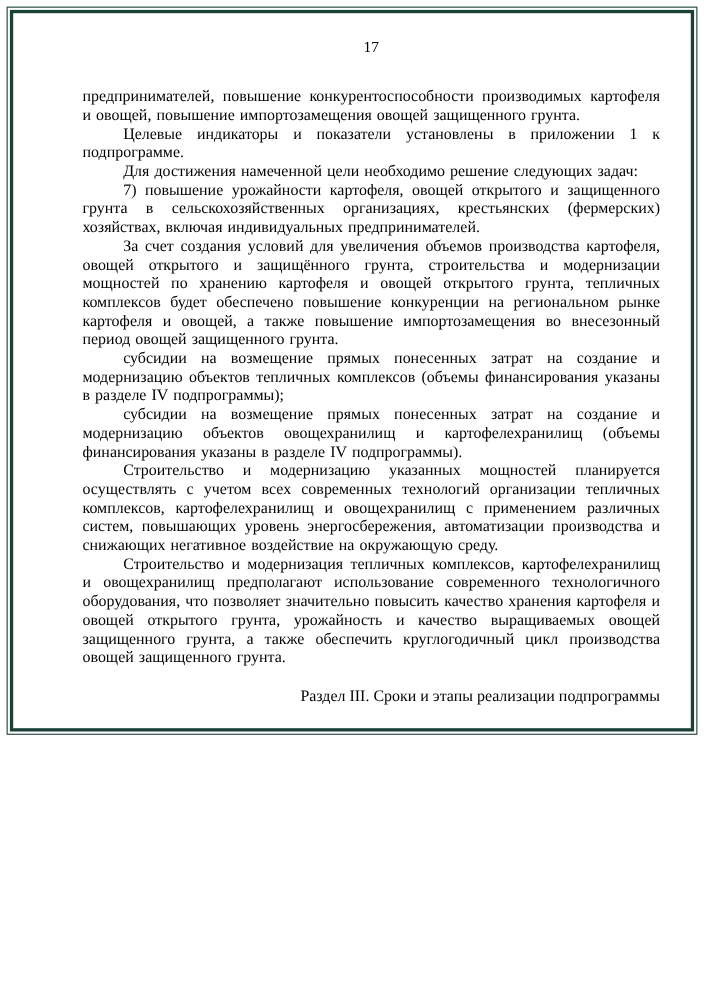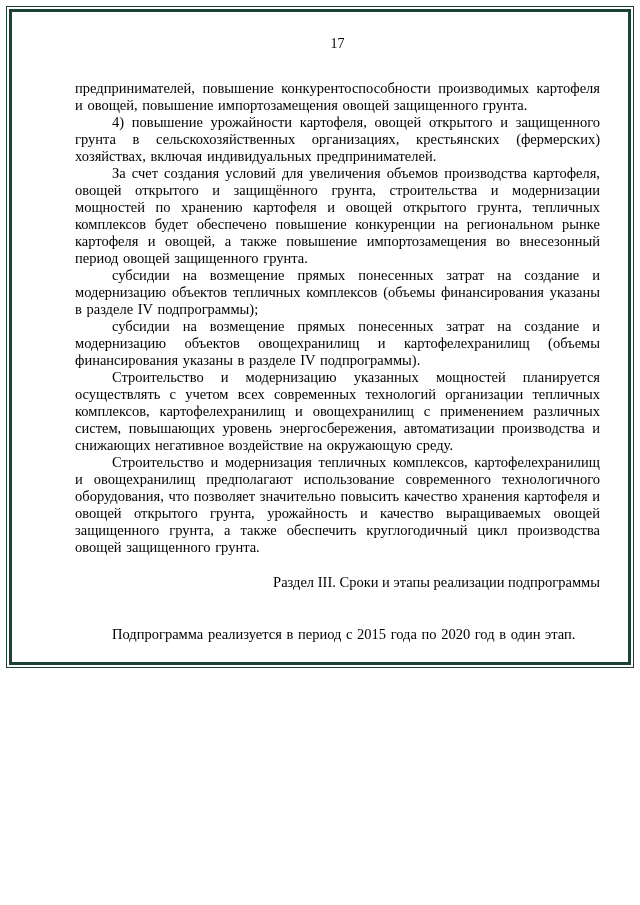--- a/index.html
+++ b/index.html
@@ -72,21 +72,23 @@
 <body>
 
 <div class="page">
   <div class="frame-outer">
     <div class="frame-inner">
       <div class="content">
         <div class="page-number">17</div>
         <div class="body-text">
 
         <p class="para continuation">предпринимателей, повышение конкурентоспособности производимых картофеля и овощей, повышение импортозамещения овощей защищенного грунта.</p>
-            <p class="para indent">4) повышение урожайности картофеля, овощей открытого и защищенного грунта в сельскохозяйственных организациях, крестьянских (фермерских) хозяйствах, включая индивидуальных предпринимателей.</p>
+            <p class="para indent">Целевые индикаторы и показатели установлены в приложении 1 к подпрограмме.</p>
+            <p class="para indent">Для достижения намеченной цели необходимо решение следующих задач:</p>
+            <p class="para indent">7) повышение урожайности картофеля, овощей открытого и защищенного грунта в сельскохозяйственных организациях, крестьянских (фермерских) хозяйствах, включая индивидуальных предпринимателей.</p>
             <p class="para indent">За счет создания условий для увеличения объемов производства картофеля, овощей открытого и защищённого грунта, строительства и модернизации мощностей по хранению картофеля и овощей открытого грунта, тепличных комплексов будет обеспечено повышение конкуренции на региональном рынке картофеля и овощей, а также повышение импортозамещения во внесезонный период овощей защищенного грунта.</p>
             <p class="para indent">субсидии на возмещение прямых понесенных затрат на создание и модернизацию объектов тепличных комплексов (объемы финансирования указаны в разделе IV подпрограммы);</p>
             <p class="para indent">субсидии на возмещение прямых понесенных затрат на создание и модернизацию объектов овощехранилищ и картофелехранилищ (объемы финансирования указаны в разделе IV подпрограммы).</p>
             <p class="para indent">Строительство и модернизацию указанных мощностей планируется осуществлять с учетом всех современных технологий организации тепличных комплексов, картофелехранилищ и овощехранилищ с применением различных систем, повышающих уровень энергосбережения, автоматизации производства и снижающих негативное воздействие на окружающую среду.</p>
             <p class="para indent">Строительство и модернизация тепличных комплексов, картофелехранилищ и овощехранилищ предполагают использование современного технологичного оборудования, что позволяет значительно повысить качество хранения картофеля и овощей открытого грунта, урожайность и качество выращиваемых овощей защищенного грунта, а также обеспечить круглогодичный цикл производства овощей защищенного грунта.</p>
             <p class="para heading">Раздел III.  Сроки и этапы реализации подпрограммы</p>
             <p class="para indent final">Подпрограмма реализуется в период с 2015 года по 2020 год в один этап.</p>
           </div>
       </div>
     </div>

